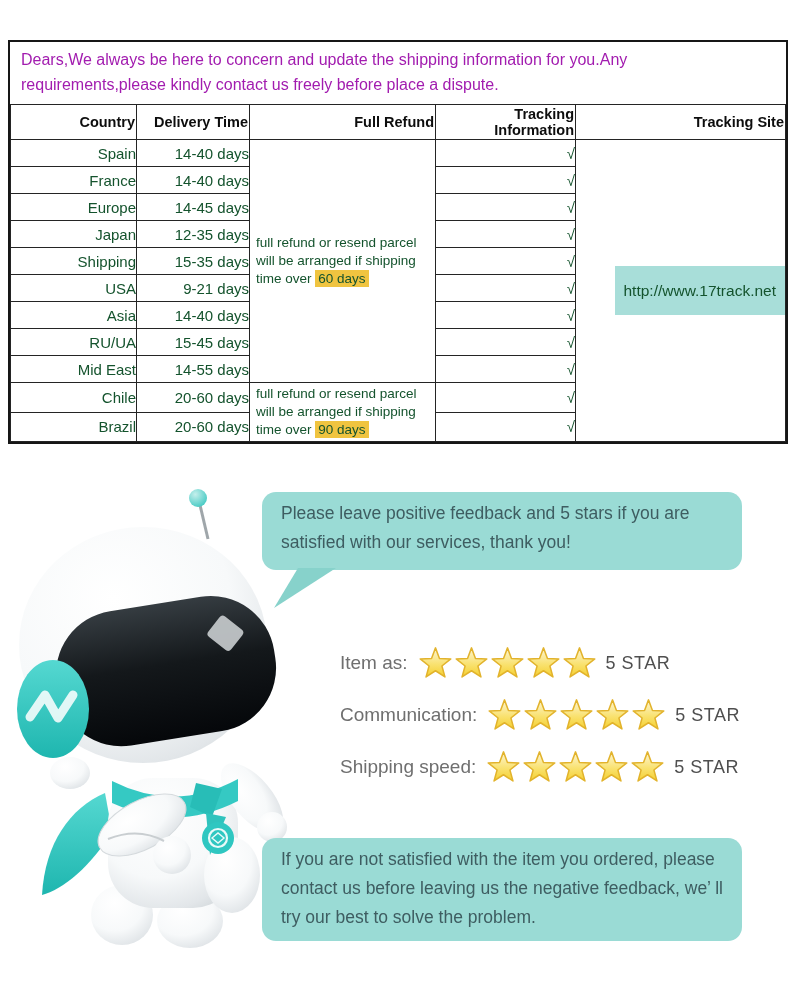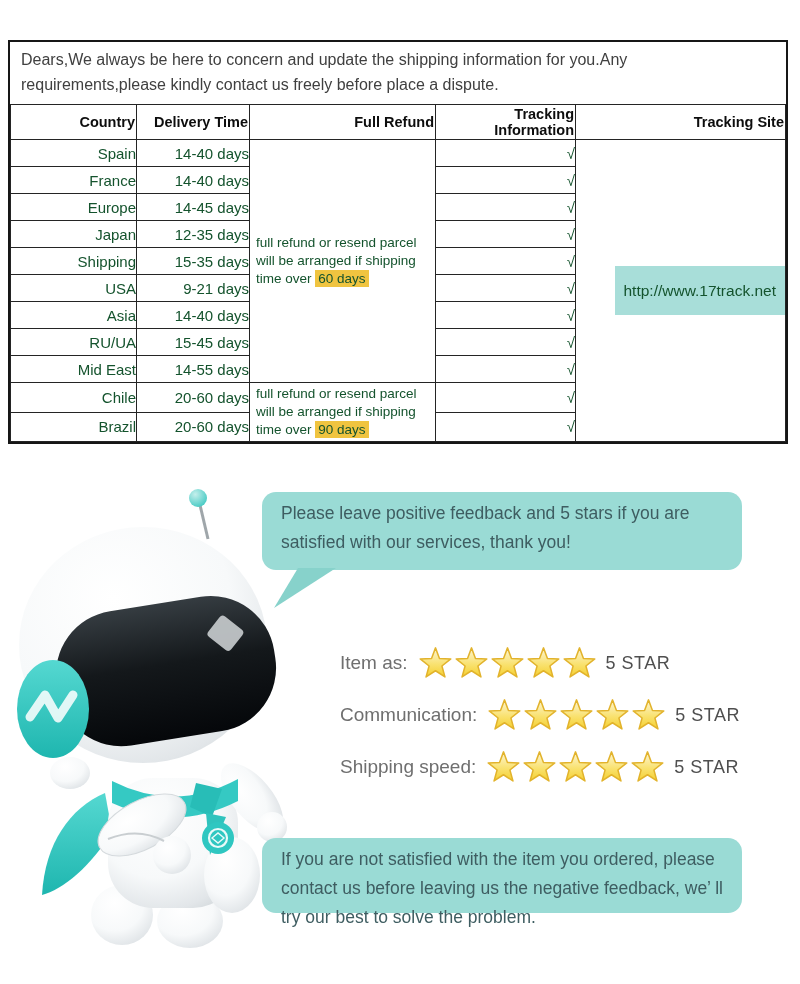--- a/index.html
+++ b/index.html
@@ -2,34 +2,34 @@
 <html><head>
 <meta charset="utf-8">
 <style>
   html,body{margin:0;padding:0;background:#fff;}
   body{font-family:"Liberation Sans",sans-serif;}
   .canvas{position:relative;width:800px;height:984px;background:#ffffff;overflow:hidden;color:#141414;}
 
   
   .info-box{position:absolute;left:8px;top:40px;width:780px;box-sizing:border-box;
             border:2px solid #161616;background:#fff;}
-  .notice{font-size:16px;line-height:25px;padding:5px 11px 7px 11px;color:#404040;}
+  .notice{font-size:16px;line-height:25px;padding:5px 11px 7px 11px;color:#a21caf;}
   table.ship-table{border-collapse:collapse;width:100%;table-layout:fixed;}
   .ship-table th,.ship-table td{border:1.5px solid #242424;text-align:right;vertical-align:middle;}
   .ship-table th{height:29px;font-size:14.5px;font-weight:bold;color:#0d0d0d;}
   .ship-table td{height:26px;font-size:15px;padding:0;color:#14532d;}
   td.c-refund{font-size:13.5px;text-align:left;padding:2px 6px;line-height:18px;}
   td.c-check{font-size:15px;}
   .hl{background:#f0c440;padding:1px 3px;}
   .site-pill{background:#a8ded9;padding:16px 9px;font-size:15.5px;white-space:nowrap;}
 
   
   .bubble{position:absolute;background:#9adbd5;border-radius:14px;color:#3e5d61;box-sizing:border-box;}
   .bubble-top{left:262px;top:492px;width:480px;height:78px;}
-  .bubble-bottom{left:262px;top:838px;width:480px;height:75px;}
+  .bubble-bottom{left:262px;top:838px;width:480px;height:103px;}
   .bubble-text{padding:7px 19px;font-size:17.5px;line-height:29px;}
   .bubble-bottom .bubble-text{padding:7px 19px;}
   .tail{position:absolute;left:12px;top:76px;}
 
   
   .ratings{position:absolute;left:340px;top:637px;width:400px;}
   .rating-row{height:52px;display:flex;align-items:center;}
   .rating-label{font-size:19px;color:#6f6f6f;margin-right:10px;white-space:nowrap;}
   .stars{display:flex;align-items:center;}
   .star{width:35px;height:34px;display:block;margin-right:1px;}

